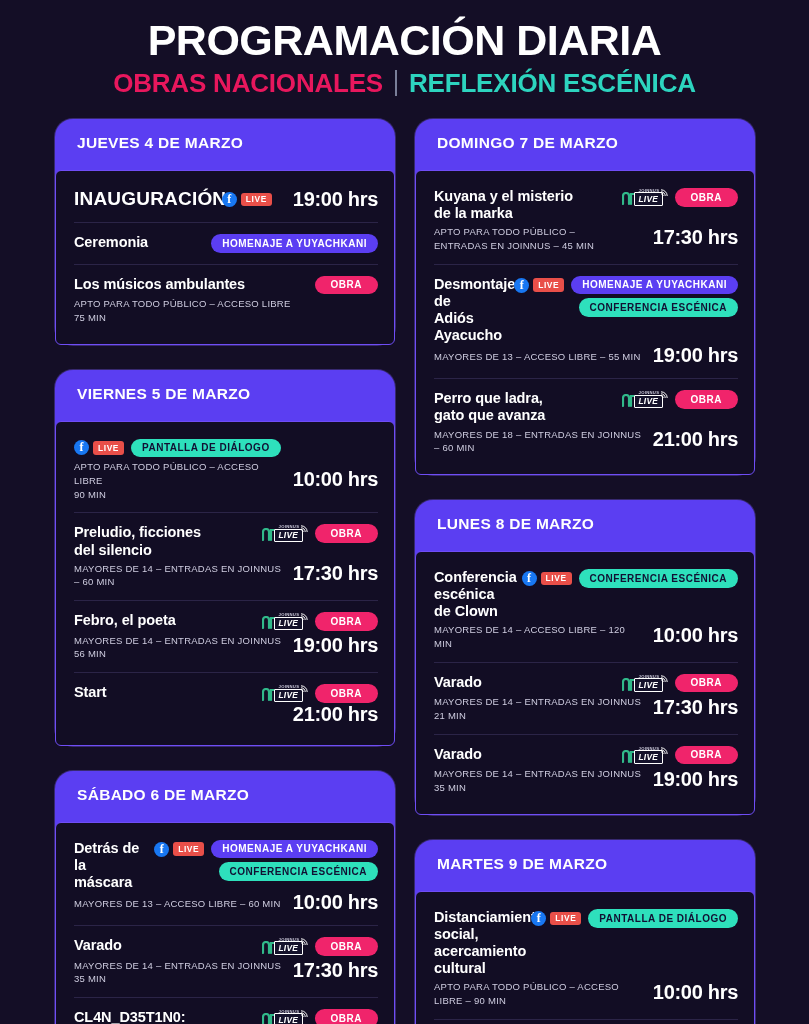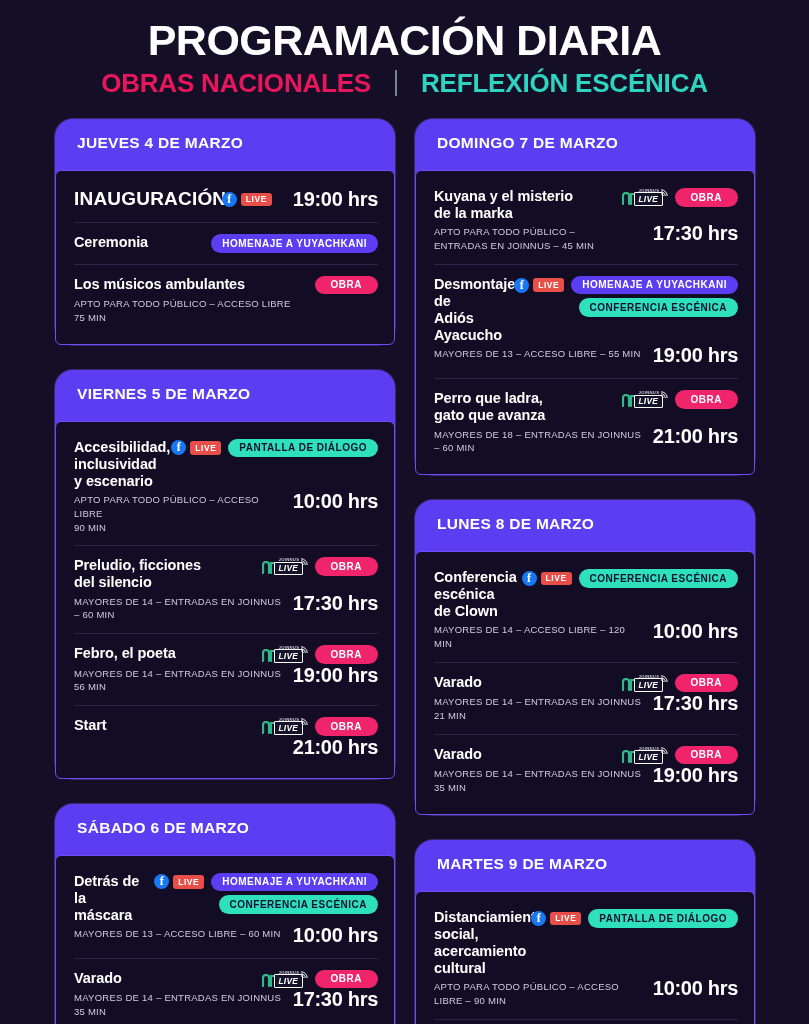--- a/index.html
+++ b/index.html
@@ -31,21 +31,21 @@
     letter-spacing: -0.5px;
     color: #ffffff;
     line-height: 1.05;
     text-transform: uppercase;
   }
   .header-sub {
     margin-top: 7px;
     display: flex;
     align-items: center;
     justify-content: center;
-    gap: 24px;
+    gap: 12px;
     line-height: 1;
   }
   .header-sub span {
     font-size: 26px;
     font-weight: 900;
     letter-spacing: -0.2px;
     text-transform: uppercase;
   }
   .sub-left  { color: #e8175d; }
   .sub-right { color: #2dd4bf; }
@@ -133,21 +133,21 @@
     margin-top: 3px;
     color: #cfcde0;
     font-size: 9.5px;
     letter-spacing: 0.25px;
     line-height: 1.45;
     text-transform: uppercase;
     font-weight: 400;
   }
   .show-bottom {
     display: flex;
-    align-items: flex-start;
+    align-items: center;
     justify-content: space-between;
     gap: 10px;
   }
   .show-time {
     color: #ffffff;
     font-size: 20px;
     font-weight: 900;
     letter-spacing: -0.3px;
     white-space: nowrap;
     text-align: right;
@@ -297,23 +297,20 @@
                 <div class="show-meta">APTO PARA TODO PÚBLICO – ACCESO LIBRE<br>75 MIN</div>
               </div>
             </div>
           </div>
         </div>
         <div class="day-card">
           <div class="day-title">VIERNES 5 DE MARZO</div>
           <div class="day-body">
             <div class="show">
               <div class="show-top">
-                <div class="show-left">
-                  <div class="show-name">Accesibilidad,<br>inclusividad y escenario</div>
-                </div>
                 <div class="show-right">
                   <div class="badge-line">
                     <span class="fb-live">
                       <span class="fb-circle">f</span>
                       <span class="fb-livebox">LIVE</span>
                     </span>
                     <span class="pill pill-teal">PANTALLA DE DIÁLOGO</span>
                   </div>
                 </div>
               </div>

